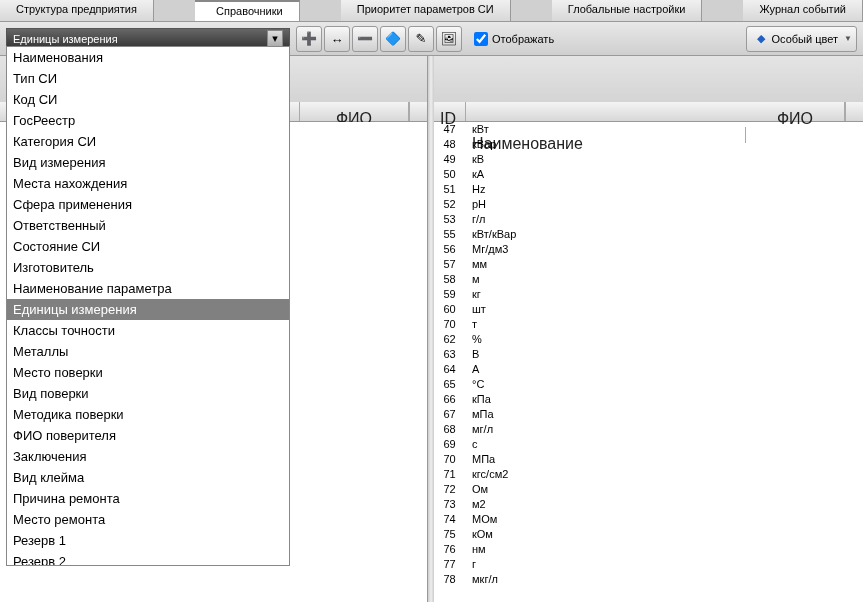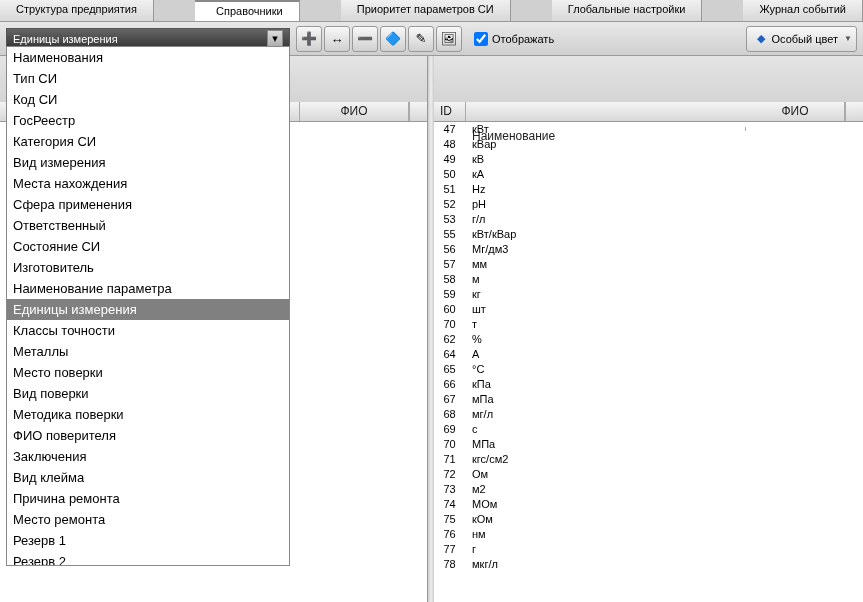--- a/index.html
+++ b/index.html
@@ -18,21 +18,21 @@
     .chk input { width:14px; height:14px; }
     .bigbtn { height:26px; padding:0 18px 0 10px; background:linear-gradient(#f8f8f8,#d8d8d8); border:1px solid #999; border-radius:3px; display:flex; align-items:center; gap:6px; margin-left:auto; cursor:pointer; position: relative; }
     .bigbtn .dd { position:absolute; right:4px; font-size:8px; color:#555; }
 
     .content { display:flex; height: calc(602px - 22px - 34px); position: relative; }
     .pane { position:relative; overflow:hidden; }
     .pane-left { width: 428px; border-right: 1px solid #999; }
     .pane-right { flex:1; }
 
     .gridhead { display:flex; height:20px; background:linear-gradient(#f4f4f4,#d8d8d8); border-bottom:1px solid #999; }
-    .gh { border-right:1px solid #aaa; padding:2px 6px; font-size:12px; color:#222; }
+    .gh { border-right:1px solid #aaa; padding:8px 6px; font-size:16px; color:#222; }
     .gh-scroll { width:18px; background:linear-gradient(#f4f4f4,#d8d8d8); border-left:1px solid #aaa; }
     .gridbody { background:#fff; overflow-y:auto; height:calc(100% - 20px); }
     .row { display:flex; height:15px; line-height:15px; }
     .cell { padding:0 6px; white-space:nowrap; border-right:1px solid transparent; }
     .id { width:32px; text-align:center; }
     .nm { flex:1; }
 
     .grid-top-gap { height: 46px; background: linear-gradient(#e4e4e4,#d4d4d4); }
 
     .dropdown { position:absolute; top: 24px; left:6px; width:284px; background:#fff; border:1px solid #888; z-index:20; max-height: 520px; overflow-y:auto; }
@@ -196,20 +196,24 @@
         </div>
         <div class="row">
           <div class="cell id">70</div>
           <div class="cell nm">т</div>
         </div>
         <div class="row">
           <div class="cell id">62</div>
           <div class="cell nm">%</div>
         </div>
         <div class="row">
+          <div class="cell id">63</div>
+          <div class="cell nm">В</div>
+        </div>
+        <div class="row">
           <div class="cell id">64</div>
           <div class="cell nm">А</div>
         </div>
         <div class="row">
           <div class="cell id">65</div>
           <div class="cell nm">°C</div>
         </div>
         <div class="row">
           <div class="cell id">66</div>
           <div class="cell nm">кПа</div>

